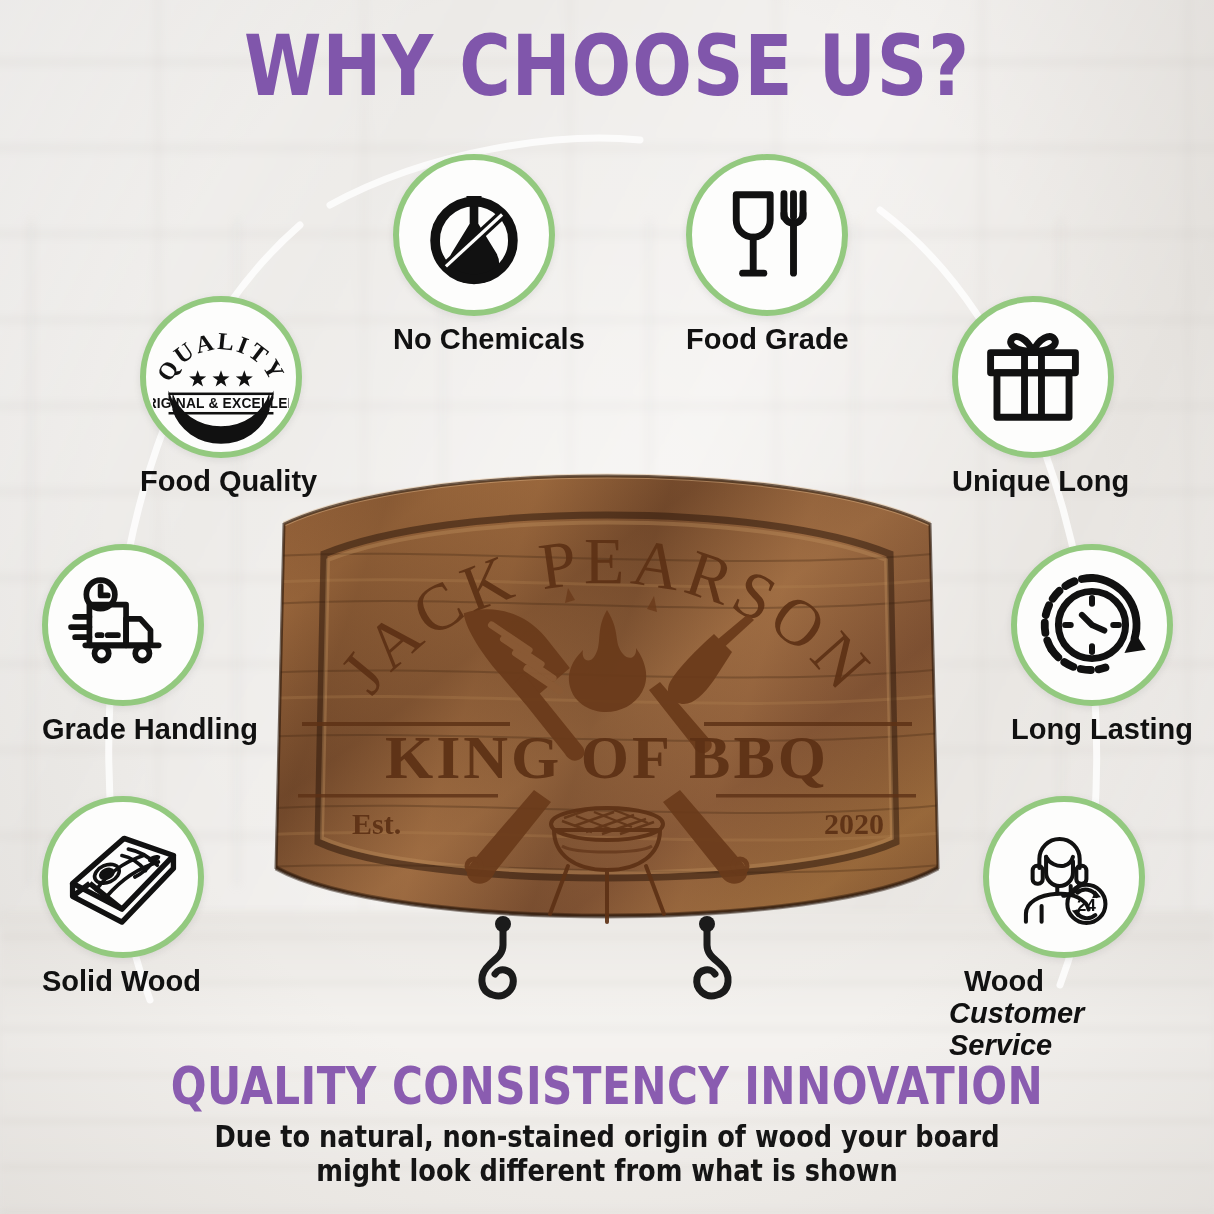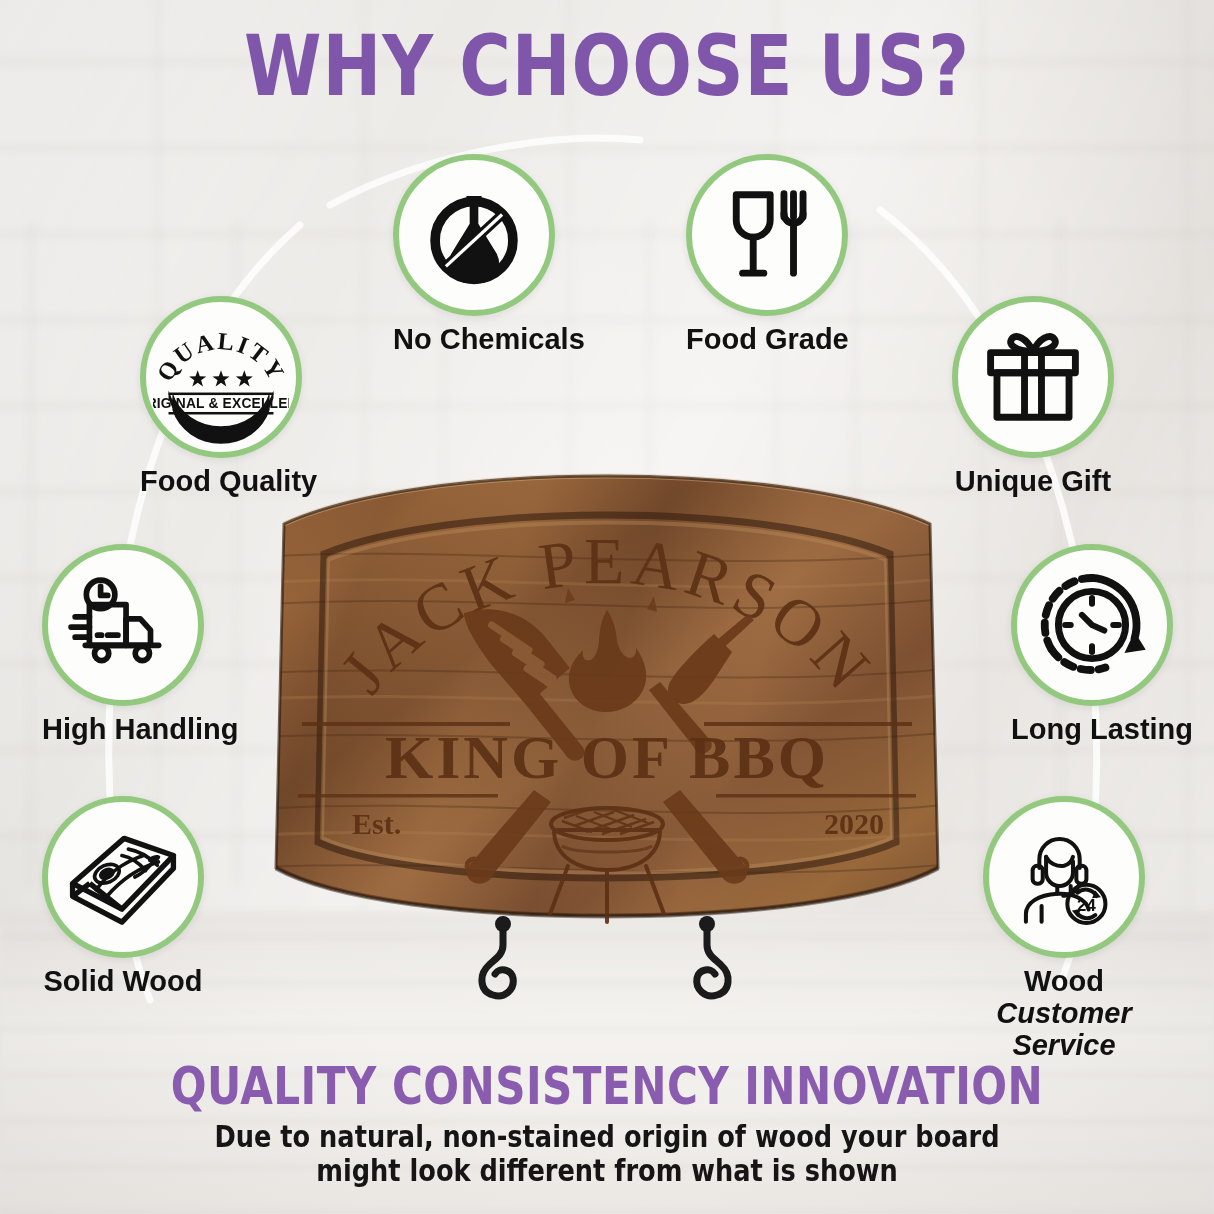--- a/index.html
+++ b/index.html
@@ -71,21 +71,21 @@
   .circle{
     width:100%;border-radius:50%;background:#fdfdfc;
     border:6px solid #93c97f;
     box-sizing:border-box;
     display:flex;align-items:center;justify-content:center;
     box-shadow:0 2px 7px rgba(90,90,90,.13);
     overflow:hidden;
   }
   .circle svg{display:block;}
   .flabel{
-    text-align:center;color:#111;
+    text-align:left;color:#111;
     font-weight:bold;font-size:29px;line-height:32px;
     margin-top:7px;white-space:nowrap;
   }
   .flabel.wrap{white-space:normal;}
 
   
   .board-wrap{position:absolute;z-index:4;left:262px;top:438px;width:690px;height:520px;}
   .engrave{position:absolute;inset:0;z-index:3;pointer-events:none;}
   .stand{position:absolute;z-index:5;left:455px;top:915px;width:300px;height:110px;}
 </style>
@@ -172,40 +172,40 @@
       <svg width="106" height="106" viewBox="0 0 100 100">
         <g fill="none" stroke="#111" stroke-width="6.5" stroke-linejoin="round">
           <path d="M50 26c-6-13-16-17-20-12s3 12 20 12z"></path>
           <path d="M50 26c6-13 16-17 20-12s-3 12-20 12z"></path>
           <rect x="10" y="27" width="80" height="19"></rect>
           <rect x="16" y="46" width="68" height="42"></rect>
           <path d="M42 27v61 M58 27v61"></path>
         </g>
       </svg>
     </div>
-    <div class="flabel">Unique Gift</div>
+    <div class="flabel">Unique Long</div>
   </div>
 
   <div class="feature" style="left:42px;top:544px;width:162px;">
     <div class="circle" style="height:162px;">
       <svg width="112" height="112" viewBox="0 0 110 100">
         <g fill="none" stroke="#111" stroke-width="5.6" stroke-linejoin="round" stroke-linecap="round">
           <circle cx="33" cy="20" r="14"></circle>
           <path d="M33 12v9h7"></path>
           <path d="M22 30h36v40H22z"></path>
           <path d="M58 44h14l10 11v15H58z"></path>
           <path d="M18 70h72"></path>
           <path d="M8 42h14 M4 52h18 M8 62h14"></path>
           <circle cx="34" cy="78" r="7"></circle>
           <circle cx="74" cy="78" r="7"></circle>
           <path d="M30 60h4 M40 60h10"></path>
         </g>
       </svg>
     </div>
-    <div class="flabel">High Handling</div>
+    <div class="flabel">Grade Handling</div>
   </div>
 
   <div class="feature" style="left:1011px;top:544px;width:162px;">
     <div class="circle" style="height:162px;">
       <svg width="112" height="112" viewBox="0 0 100 100">
         <g fill="none" stroke="#111" stroke-linecap="round">
           <path d="M50 8 A 42 42 0 0 1 88 62" stroke-width="7"></path>
           <path d="M50 8 A 42 42 0 0 0 14 72" stroke-width="7" stroke-dasharray="9 7"></path>
           <path d="M14 72 A 42 42 0 0 0 62 88" stroke-width="7" stroke-dasharray="9 7"></path>
           <circle cx="50" cy="50" r="30" stroke-width="6.2"></circle>

